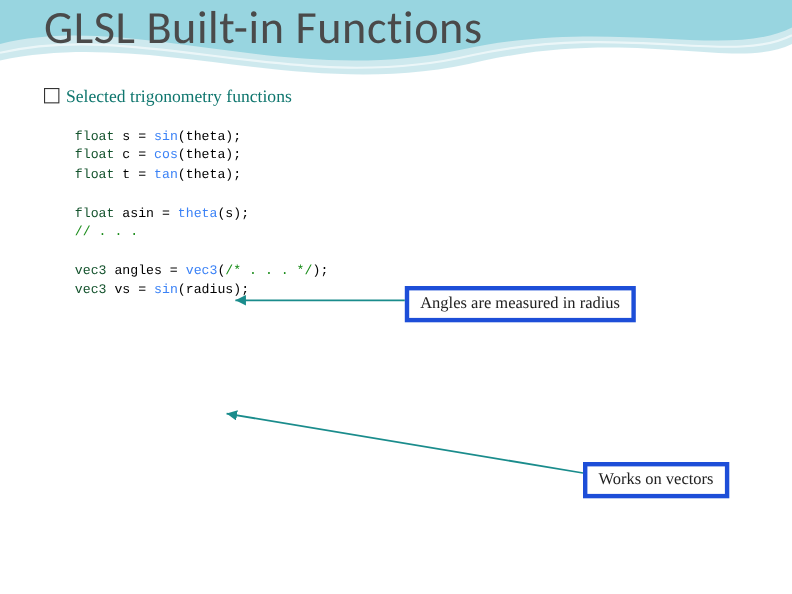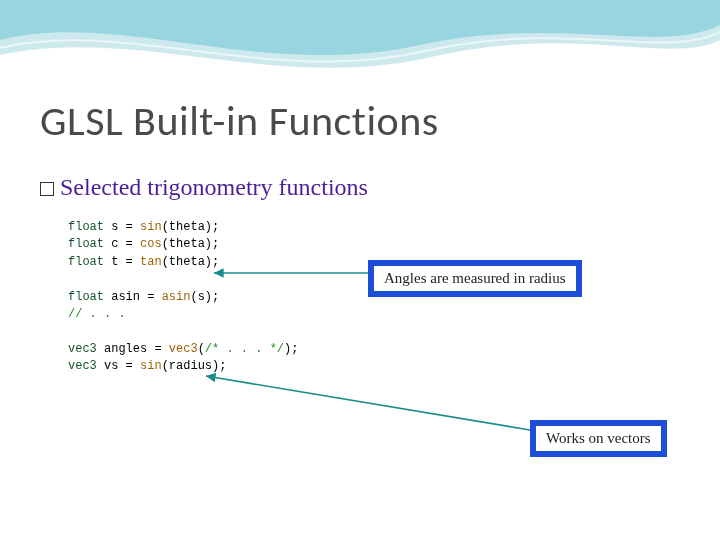--- a/index.html
+++ b/index.html
@@ -22,28 +22,27 @@
   }
   .content {
     position: relative;
     padding: 0 40px;
   }
   .title {
     font-family: Calibri, 'Segoe UI', Arial, sans-serif;
     font-size: 42px;
     color: #4a4a4a;
     font-weight: 400;
-    margin-top: 95px;
     margin-bottom: 28px;
     letter-spacing: 0.5px;
   }
   .subtitle {
     font-family: Georgia, 'Times New Roman', serif;
-    font-size: 24px;
-    color: #4c1d95;
+    font-size: 16px;
+    color: #0f766e;
     margin-bottom: 18px;
   }
   .bullet-box {
     display: inline-block;
     width: 12px;
     height: 12px;
     border: 1.5px solid #333;
     margin-right: 6px;
     position: relative;
     top: 1px;
@@ -51,25 +50,25 @@
   }
   .code-block {
     font-family: 'Courier New', Courier, monospace;
     font-size: 12px;
     line-height: 1.45;
     color: #000;
     margin-left: 28px;
     white-space: pre;
   }
   .kw-type { color: #14532d; }        
-  .kw-fn   { color: #a16207; }           
+  .kw-fn   { color: #3b82f6; }           
   .comment { color: #1a8c1a; }        
   .callout {
     position: absolute;
-    border: 6px solid #1d4ed8;
+    border: 4px solid #1d4ed8;
     background: #ffffff;
     font-family: Georgia, 'Times New Roman', serif;
     font-size: 15px;
     color: #222;
     padding: 4px 10px;
     white-space: nowrap;
     text-align: left;
   }
   .callout-1 { left: 368px; top: 260px; }
   .callout-2 { left: 530px; top: 420px; }
@@ -91,21 +90,21 @@
   <div class="title">GLSL Built-in Functions</div>
 
   <div class="subtitle">
     <span class="bullet-box"></span><span>Selected trigonometry functions</span>
   </div>
 
   <div class="code-block"><span class="kw-type">float</span><span> s = </span><span class="kw-fn">sin</span><span>(theta);</span>
 <span class="kw-type">float</span><span> c = </span><span class="kw-fn">cos</span><span>(theta);</span>
 <span class="kw-type">float</span><span> t = </span><span class="kw-fn">tan</span><span>(theta);</span>
 
-<span class="kw-type">float</span><span> asin = </span><span class="kw-fn">asin</span><span>(s);</span>
+<span class="kw-type">float</span><span> asin = </span><span class="kw-fn">theta</span><span>(s);</span>
 <span class="comment">// . . .</span>
 
 <span class="kw-type">vec3</span><span> angles = </span><span class="kw-fn">vec3</span><span>(</span><span class="comment">/* . . . */</span><span>);</span>
 <span class="kw-type">vec3</span><span> vs = </span><span class="kw-fn">sin</span><span>(radius);</span></div>
 </div>
 
 <div class="callout callout-1">
   <span>Angles are measured in radius</span>
 </div>
 <div class="callout callout-2">

